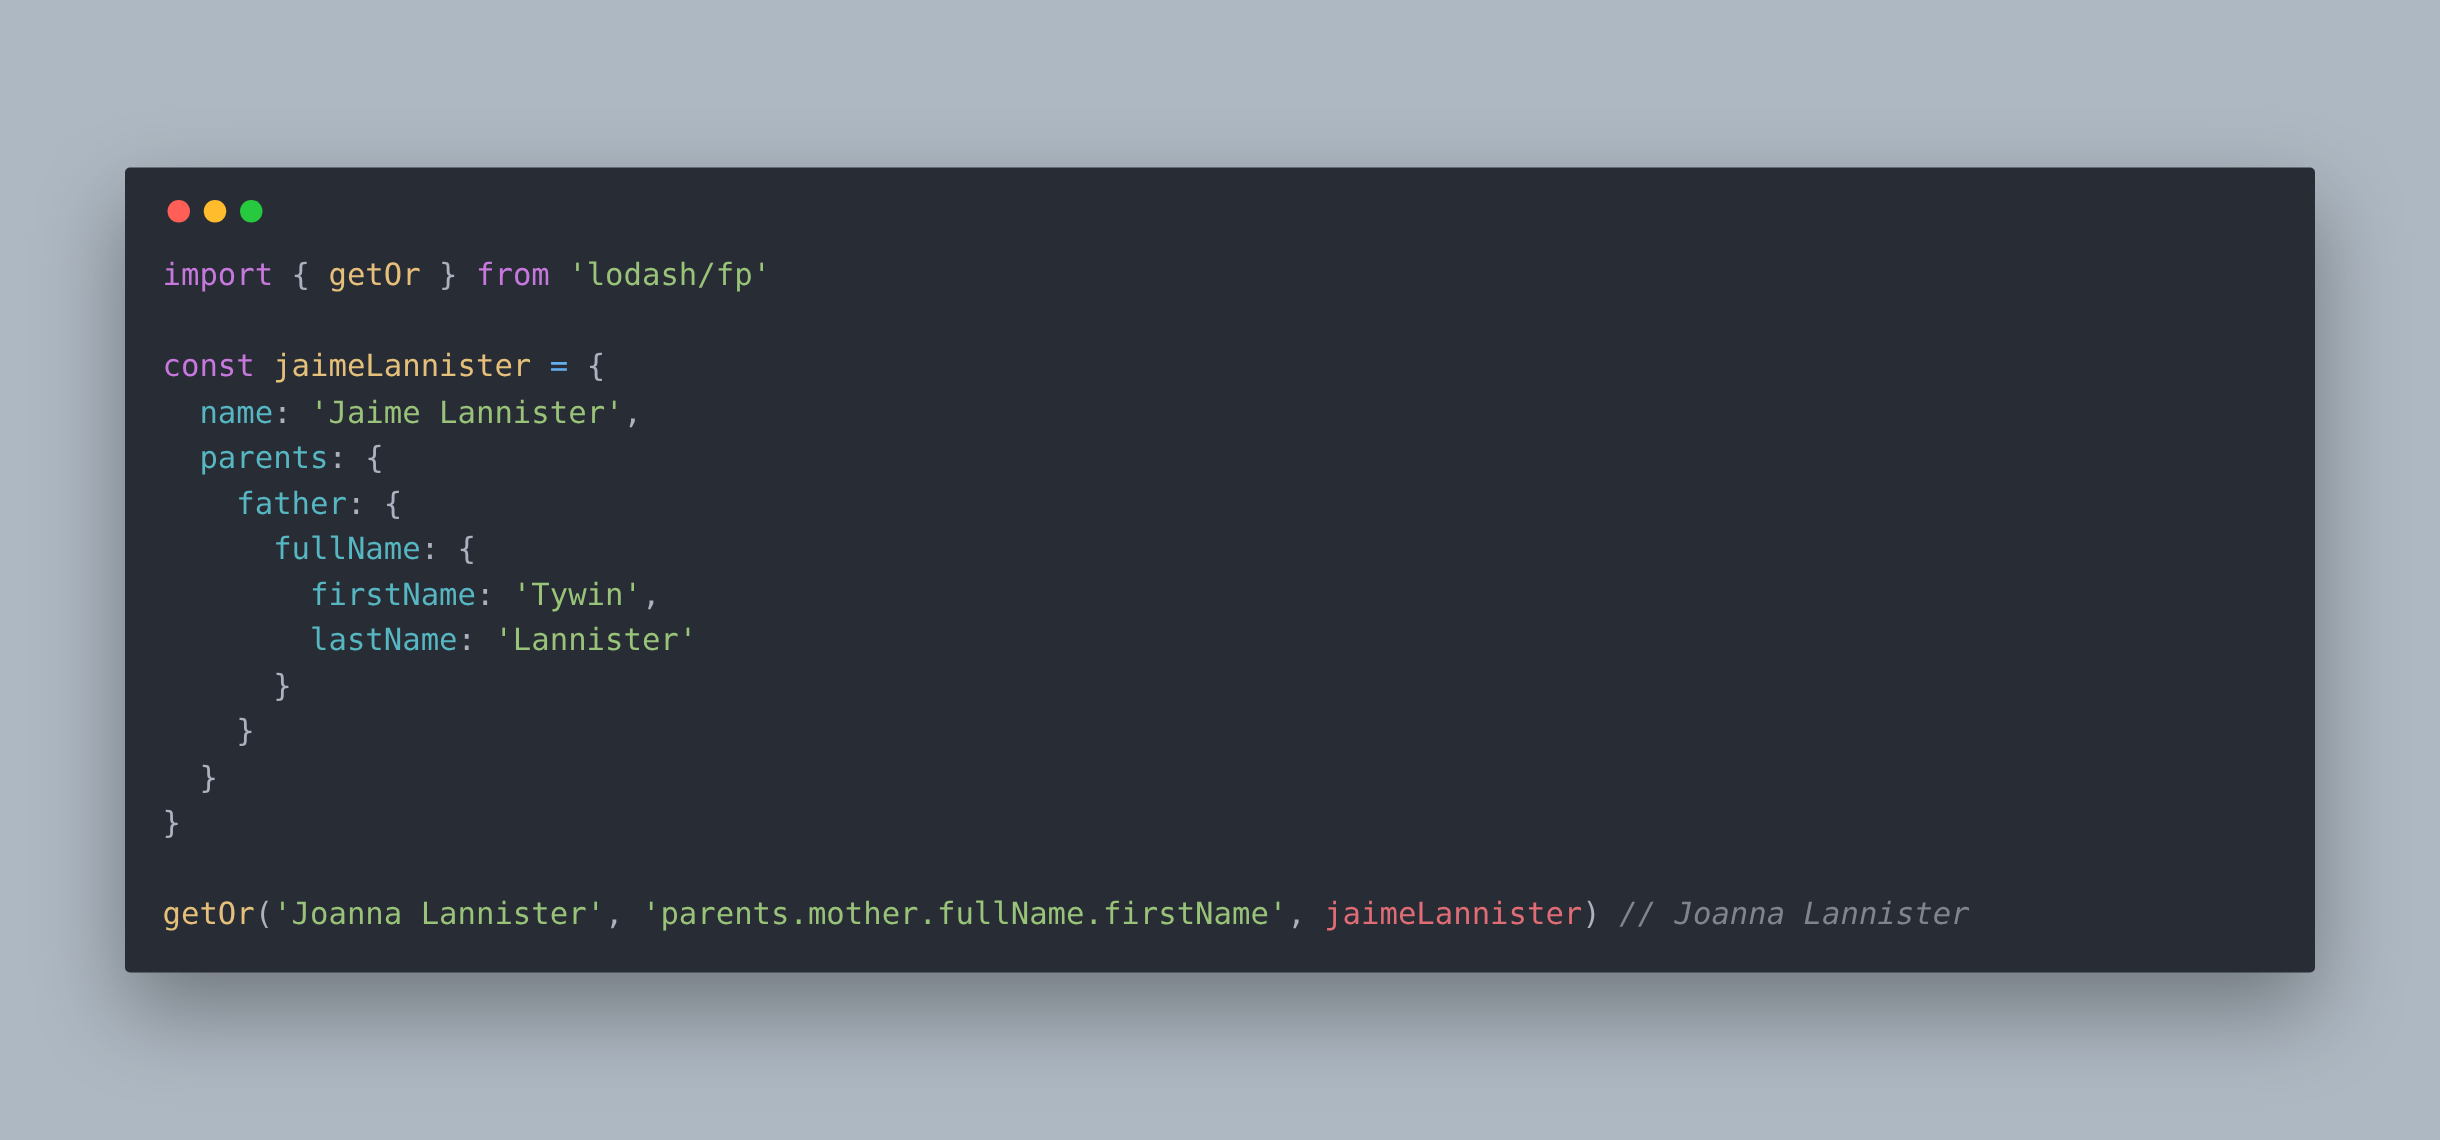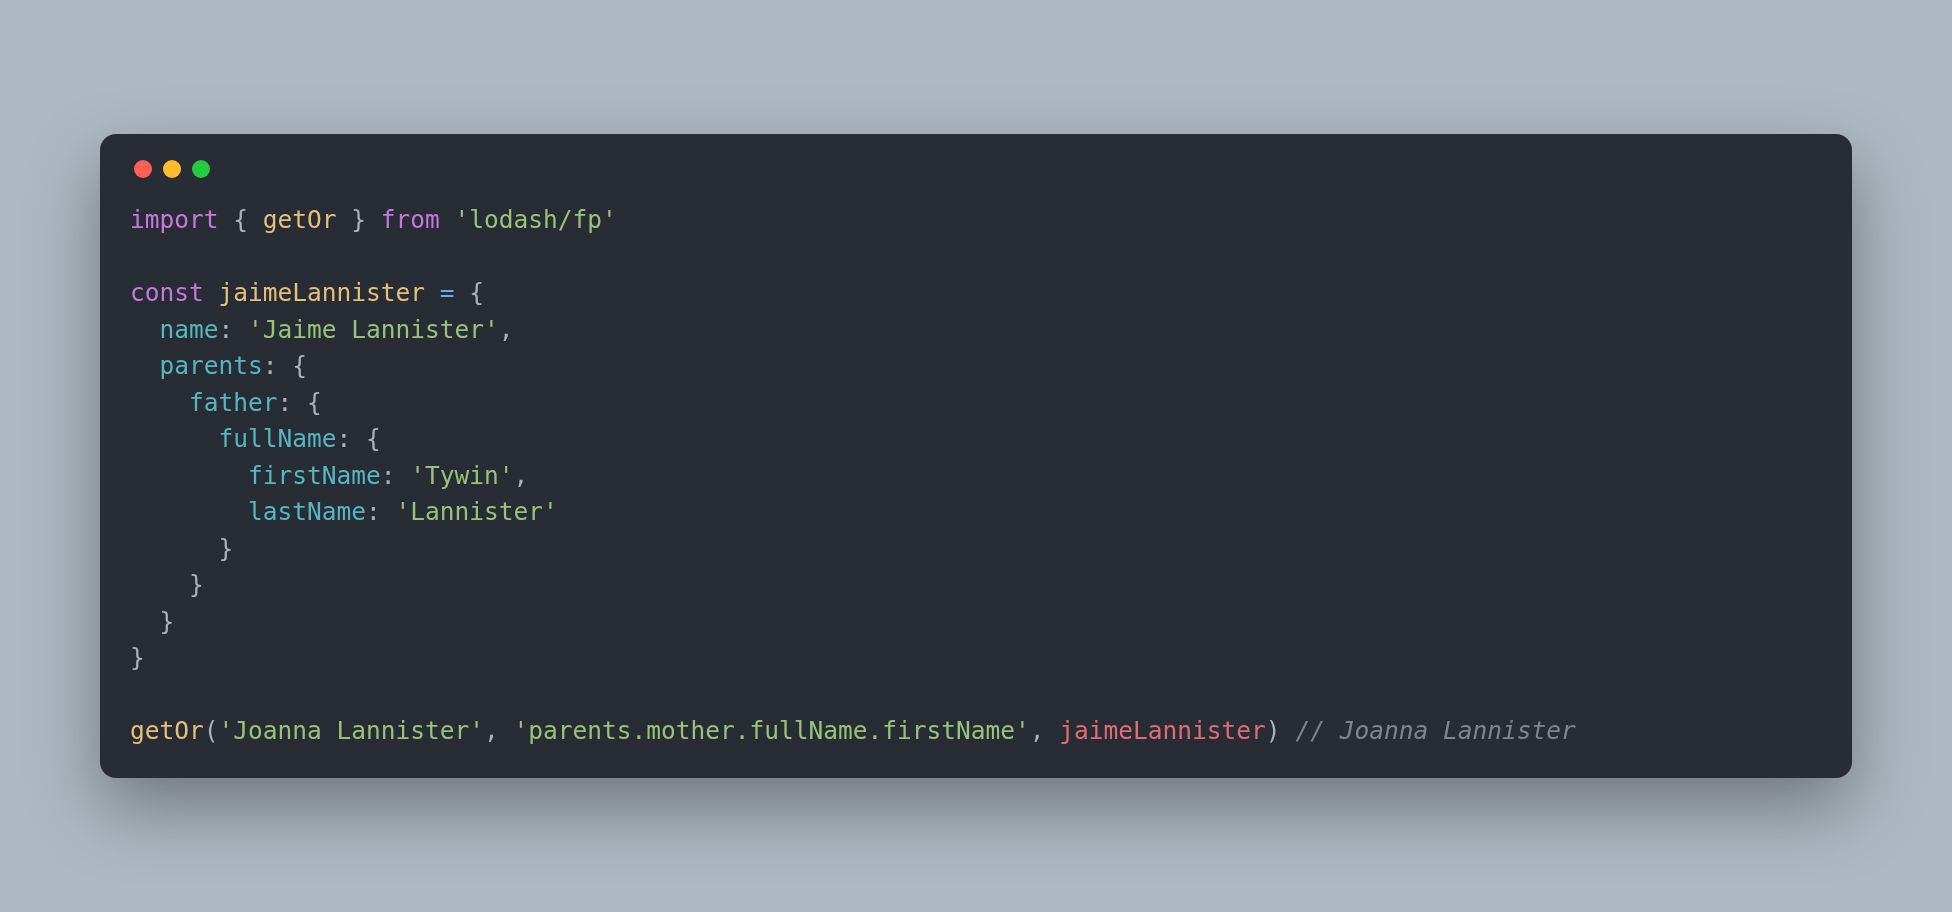--- a/index.html
+++ b/index.html
@@ -9,21 +9,21 @@
       width: 1952px;
       height: 912px;
       display: flex;
       align-items: center;
       justify-content: center;
       font-family: "SF Mono", "Monaco", "Menlo", "Consolas", monospace;
     }
 
     .window {
       background: #282c34;
-      border-radius: 16px;
+      border-radius: 4px;
       width: 1752px;
       padding: 22px 30px 28px 30px;
       box-shadow: 0 30px 70px rgba(0,0,0,0.35);
     }
 
     .traffic-lights {
       display: flex;
       gap: 11px;
       padding: 4px 0 24px 4px;
     }

